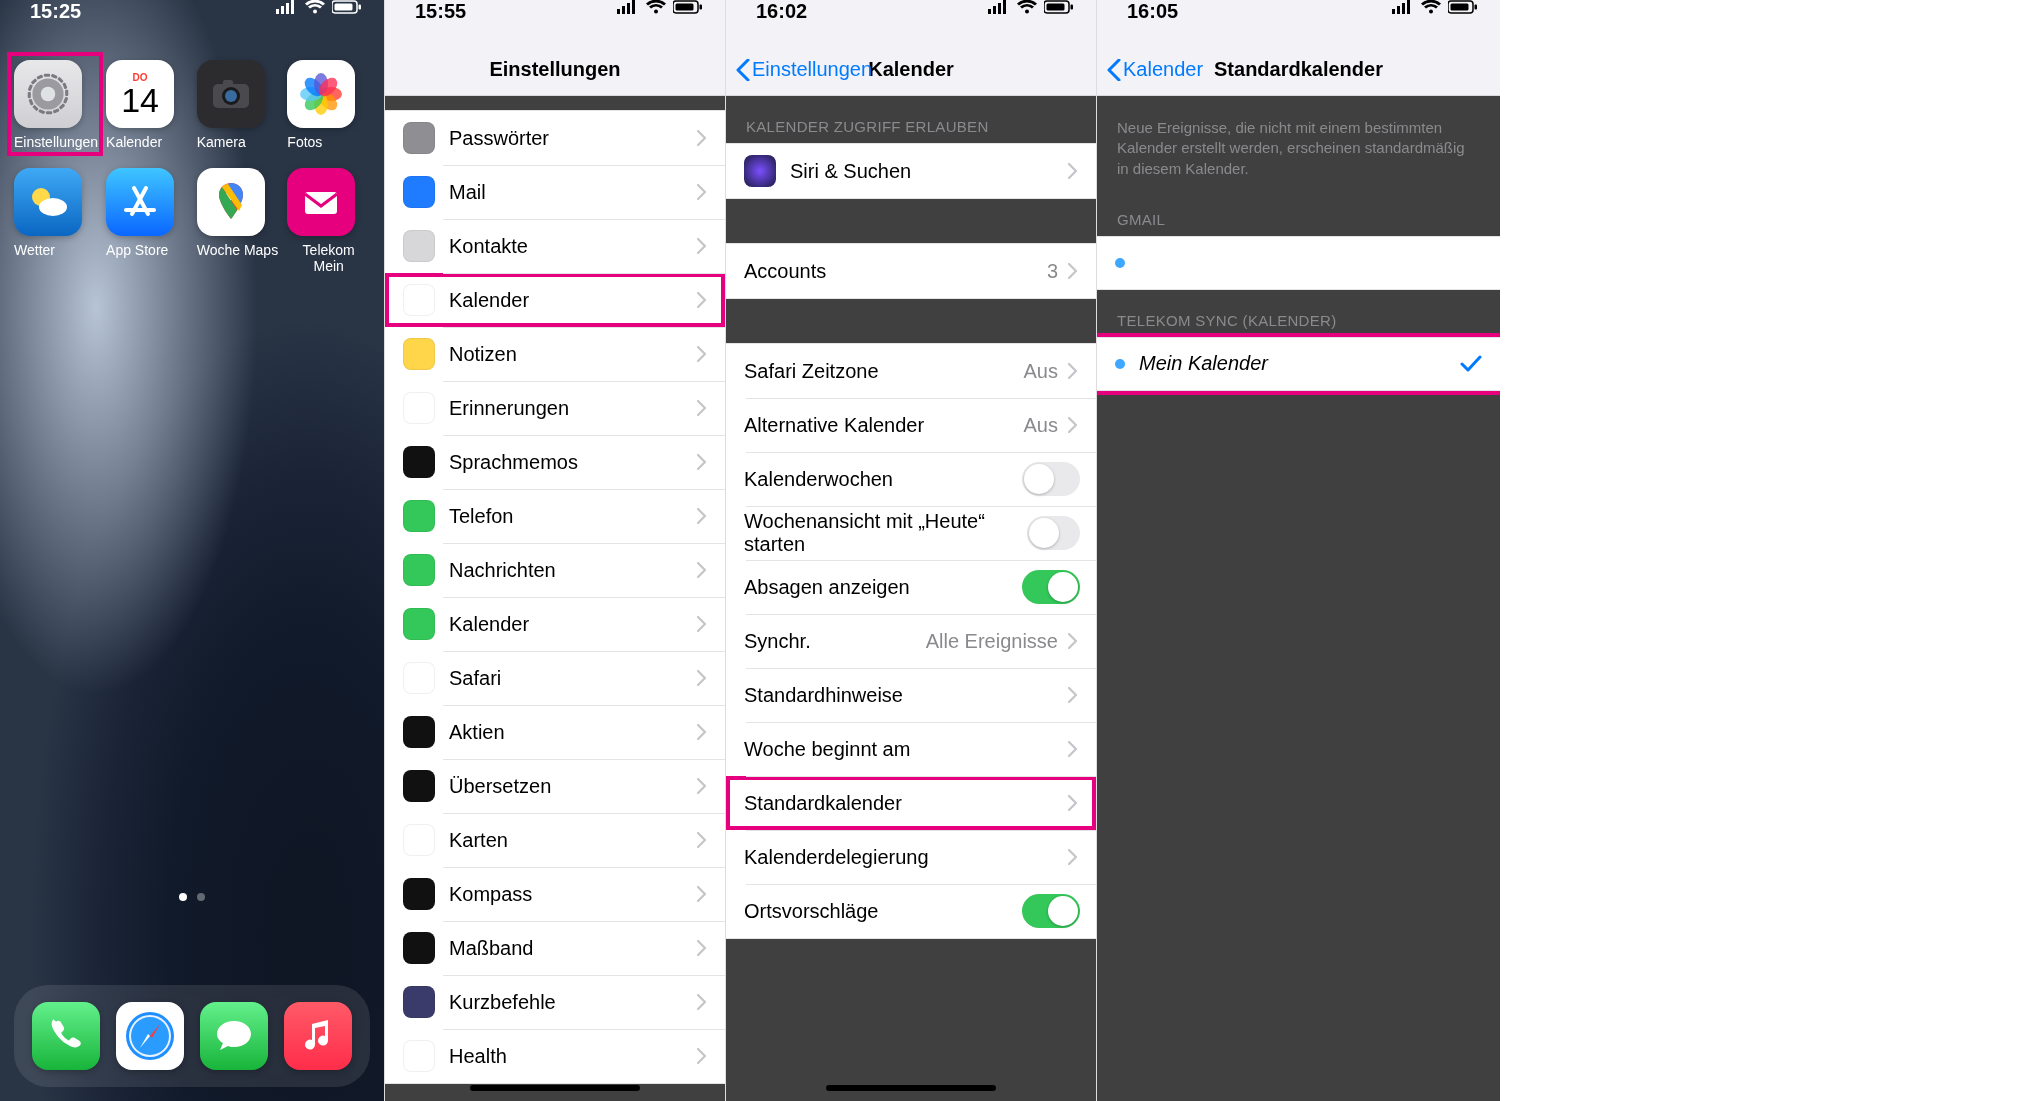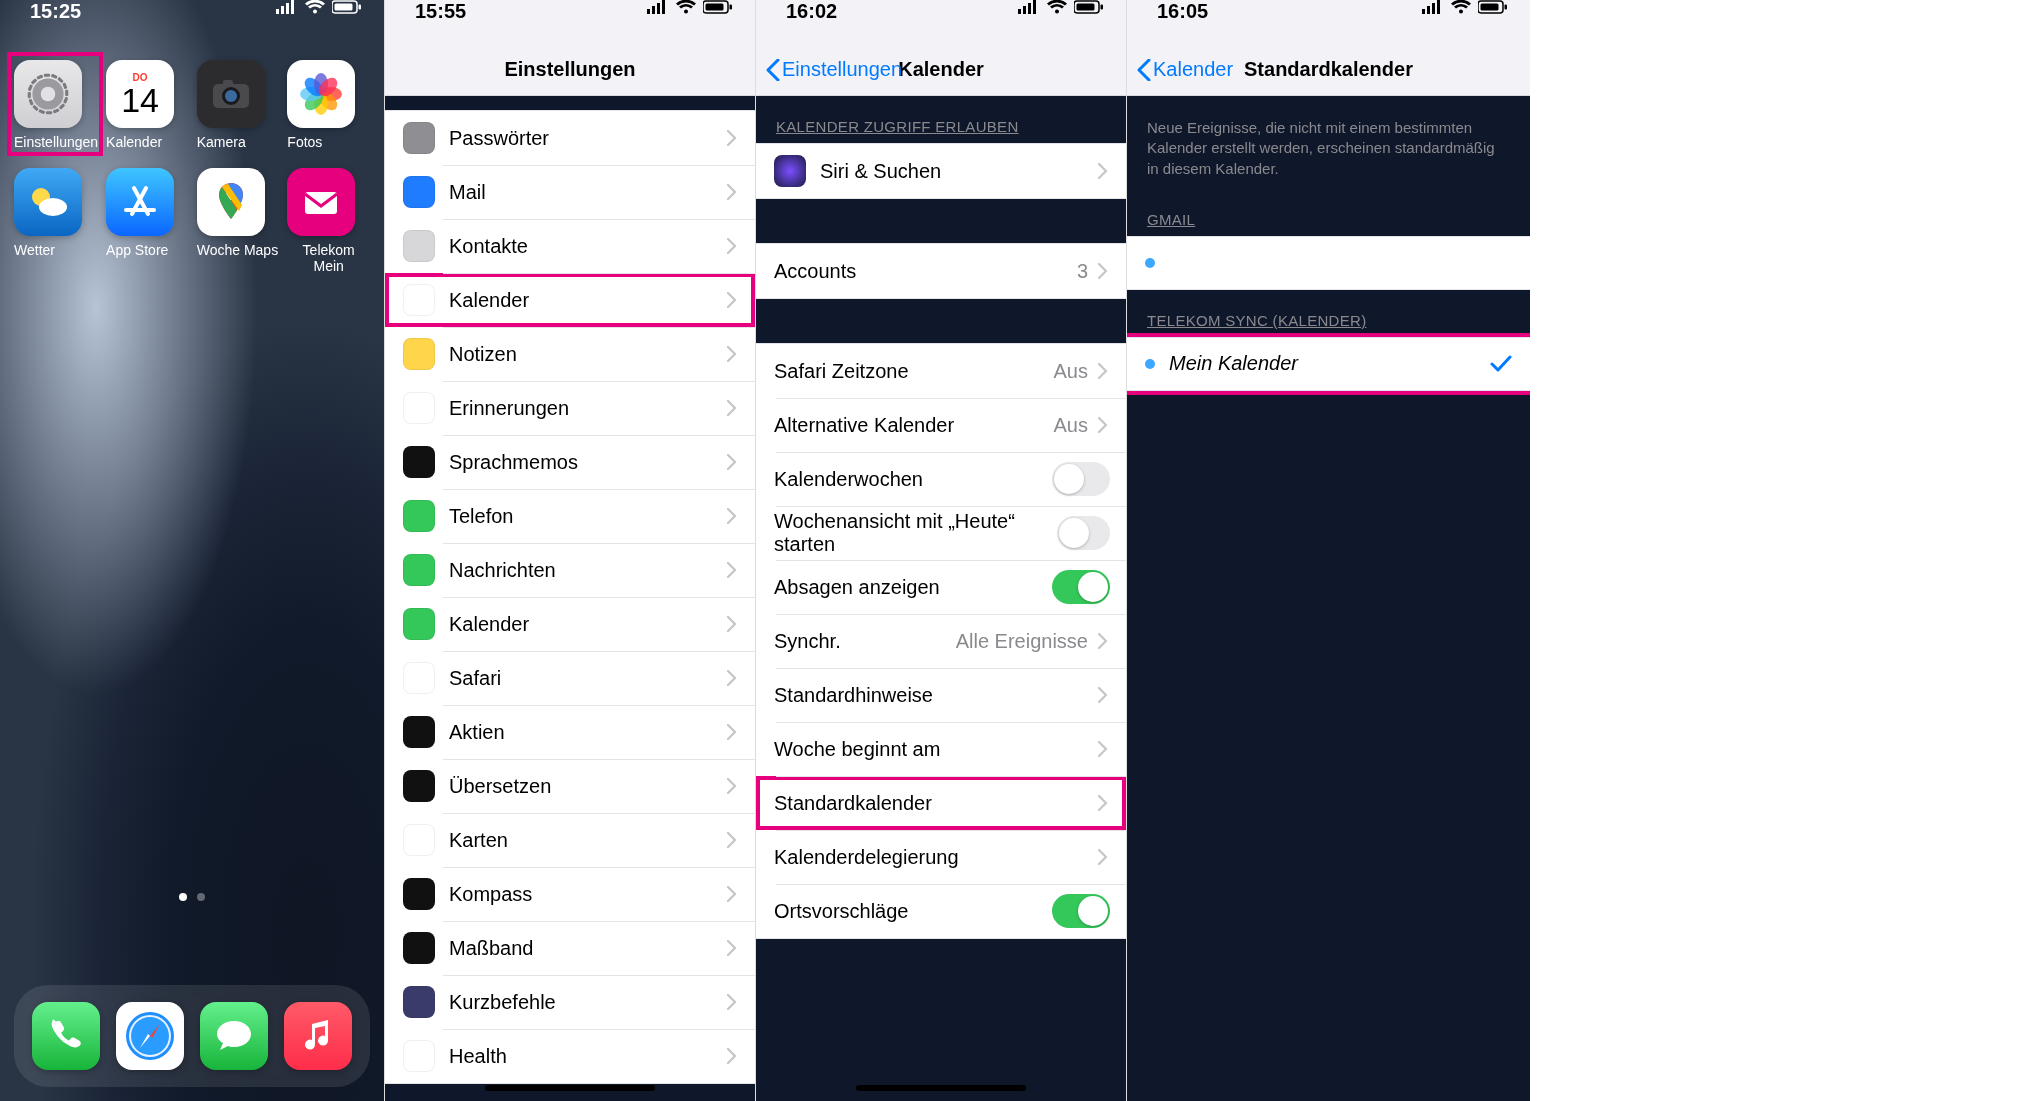--- a/index.html
+++ b/index.html
@@ -2,21 +2,21 @@
 <html><head>
 <meta charset="utf-8">
 <style>
 * { margin: 0; padding: 0; box-sizing: border-box; font-family: -apple-system, "SF Pro Text", "Helvetica Neue", Arial, sans-serif; -webkit-font-smoothing: antialiased; }
 html, body { width: 2043px; height: 1101px; background: #fff; overflow: hidden; }
 .stage { display: flex; width: 2043px; height: 1101px; }
 
 .screen { position: relative; height: 1101px; flex: 0 0 auto; overflow: hidden; border-right: 1px solid #ddd; }
 .screen:last-child { border-right: none; }
 #s0 { width: 385px; }
-#s1 { width: 371px; padding-left: 40px; }
+#s1 { width: 341px; padding-left: 40px; }
 #s2 { width: 371px; }
 #s3 { width: 403px; }
 
 
 .status { position: absolute; top: 0; left: 0; right: 0; height: 44px; display: flex; align-items: flex-start; justify-content: space-between; padding: 0 22px 0 30px; z-index: 10; }
 .status .time { font-weight: 600; font-size: 20px; }
 .status .right { display: flex; align-items: center; gap: 7px; }
 .status.dark .time, .status.dark svg { color: #fff; fill: #fff; }
 .status.light .time, .status.light svg { color: #000; fill: #000; }
 .sig svg, .wifi svg, .bat svg { display: block; }
@@ -41,22 +41,22 @@
 .dock { position: absolute; left: 14px; right: 14px; bottom: 14px; height: 102px; border-radius: 34px;
   background: rgba(255,255,255,.1); backdrop-filter: blur(6px); display: flex; align-items: center; justify-content: space-around; padding: 0 10px; }
 
 
 .settings-bg { position: absolute; inset: 0; background: #f2f2f7; }
 .nav { position: absolute; top: 44px; left: 0; right: 0; height: 52px; display: flex; align-items: center; justify-content: center; border-bottom: 1px solid #d9d9de; }
 .nav .title { font-size: 20px; font-weight: 600; color: #000; }
 .nav .back { position: absolute; left: 10px; top: 0; bottom: 0; display: flex; align-items: center; color: #007aff; font-size: 20px; gap: 2px; }
 .nav .back svg { fill: #007aff; }
 
-.list { position: absolute; top: 96px; left: 0; right: 0; bottom: 0; overflow: hidden; background: #0f172a; }
-.section-header { padding: 22px 20px 8px; font-size: 15px; color: #8a8a8e; text-transform: uppercase; letter-spacing: .3px; text-decoration: underline; }
+.list { position: absolute; top: 96px; left: 0; right: 0; bottom: 0; overflow: hidden; background: #404040; }
+.section-header { padding: 22px 20px 8px; font-size: 15px; color: #8a8a8e; text-transform: uppercase; letter-spacing: .3px; }
 .section-desc { padding: 22px 20px 10px; font-size: 15px; color: #8a8a8e; line-height: 1.35; }
 .group { background: #fff; border-top: 1px solid #e3e3e8; border-bottom: 1px solid #e3e3e8; }
 .row { display: flex; align-items: center; min-height: 54px; padding: 0 16px 0 18px; position: relative; }
 .row + .row::before { content: ""; position: absolute; left: 58px; right: 0; top: 0; height: 1px; background: #e3e3e8; }
 .row.noicon + .row.noicon::before { left: 20px; }
 .row .row-icon { width: 32px; height: 32px; border-radius: 8px; margin-right: 14px; flex: 0 0 32px; display:flex; align-items:center; justify-content:center; }
 .row .row-label { font-size: 20px; color: #000; flex: 1 1 auto; }
 .row .row-value { font-size: 20px; color: #8a8a8e; margin-right: 10px; }
 .row .chev { flex: 0 0 12px; color: #c5c5ca; }
 .row .chev svg { display:block; }

